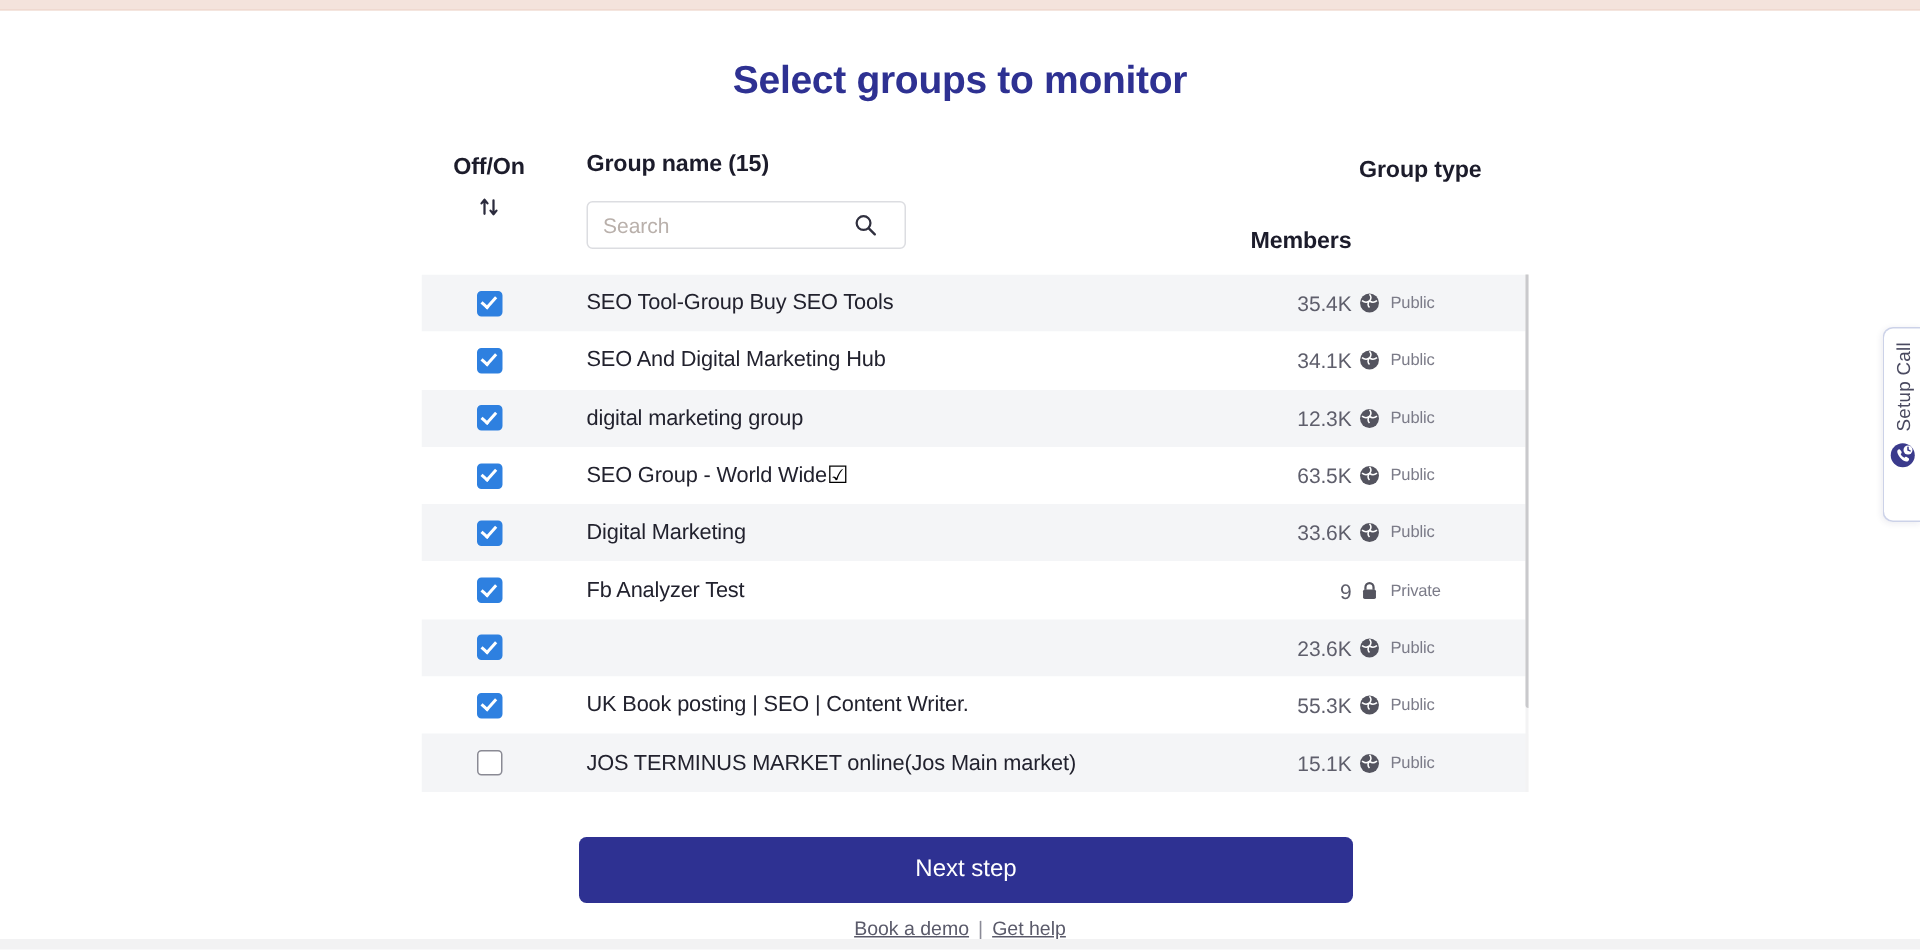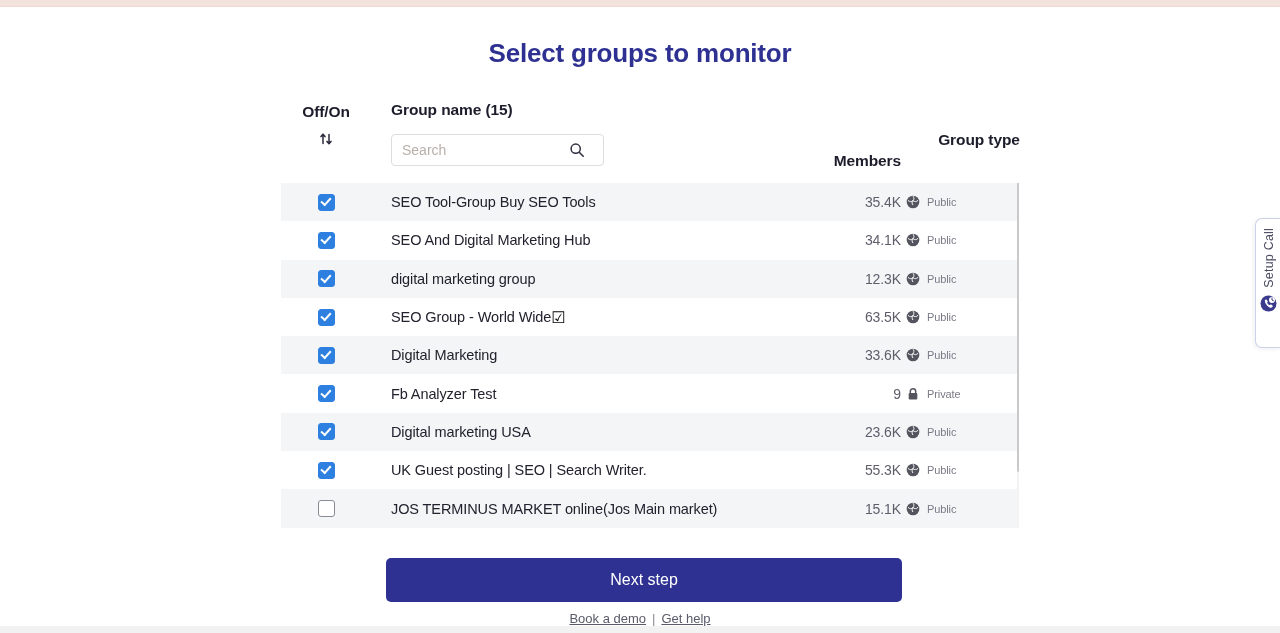--- a/index.html
+++ b/index.html
@@ -40,21 +40,21 @@
   }
 
   #table-header {
     position: relative;
     height: 90px;
   }
 
   .col-offon   { position: absolute; left: 0px;   width: 90px; text-align: center; }
   .col-name    { position: absolute; left: 110px; width: 520px; text-align: left; }
   .col-members { position: absolute; left: 510px; width: 110px; text-align: right; }
-  .col-type    { position: absolute; left: 648px; width: 100px; text-align: center; margin-top: 26px; }
+  .col-type    { position: absolute; left: 625px; width: 100px; text-align: left; }
 
   .hdr-label {
     font-size: 15.5px; font-weight: bold; color: #1c1c2b;
     letter-spacing: -0.1px;
     white-space: nowrap;
   }
   #hdr-offon  { top: 10px; }
   #hdr-name   { top: 8px; }
   #hdr-members{ top: 12px; margin-top: 47px; }
   #hdr-type   { top: 12px; }
@@ -351,43 +351,40 @@
                 <rect x="2.7" y="6.0" width="8.6" height="6.4" rx="1.2" fill="#54545f"></rect>
               </svg>
             </span>
             <span class="type-val">Private</span>
           </div>
         </div>
         <div class="row alt">
           <div class="cell cell-offon">
             <div class="chk on"></div>
           </div>
-          <div class="cell cell-name">
-            <span class="gname">Digital marketing USA</span>
-          </div>
           <div class="cell cell-members">
             <span class="members-val">23.6K</span>
           </div>
           <div class="cell cell-type">
             <span class="type-icon">
               <svg width="14" height="14" viewBox="0 0 14 14" aria-hidden="true">
                 <circle cx="7" cy="7" r="6.3" fill="#54545f"></circle>
                 <path d="M7 1.2c1.2 1.4 1.2 3.1 0 4.4 -1.2 1.3 -1.2 3.0 0 4.4" stroke="#ffffff" stroke-width="1" fill="none"></path>
                 <path d="M2.0 5.4 C4.0 7.0 5.2 7.0 7 5.6 C8.8 7.0 10.0 7.0 12.0 5.4" stroke="#ffffff" stroke-width="1" fill="none"></path>
               </svg>
             </span>
             <span class="type-val">Public</span>
           </div>
         </div>
         <div class="row">
           <div class="cell cell-offon">
             <div class="chk on"></div>
           </div>
           <div class="cell cell-name">
-            <span class="gname">UK Guest posting | SEO | Search Writer.</span>
+            <span class="gname">UK Book posting | SEO | Content Writer.</span>
           </div>
           <div class="cell cell-members">
             <span class="members-val">55.3K</span>
           </div>
           <div class="cell cell-type">
             <span class="type-icon">
               <svg width="14" height="14" viewBox="0 0 14 14" aria-hidden="true">
                 <circle cx="7" cy="7" r="6.3" fill="#54545f"></circle>
                 <path d="M7 1.2c1.2 1.4 1.2 3.1 0 4.4 -1.2 1.3 -1.2 3.0 0 4.4" stroke="#ffffff" stroke-width="1" fill="none"></path>
                 <path d="M2.0 5.4 C4.0 7.0 5.2 7.0 7 5.6 C8.8 7.0 10.0 7.0 12.0 5.4" stroke="#ffffff" stroke-width="1" fill="none"></path>

